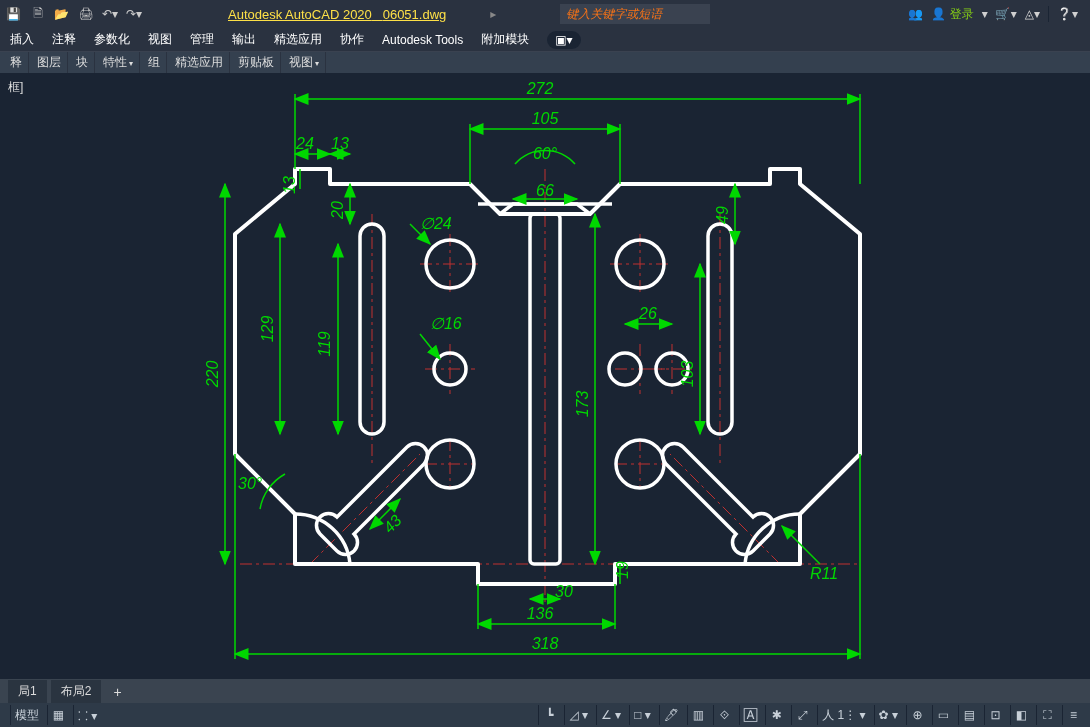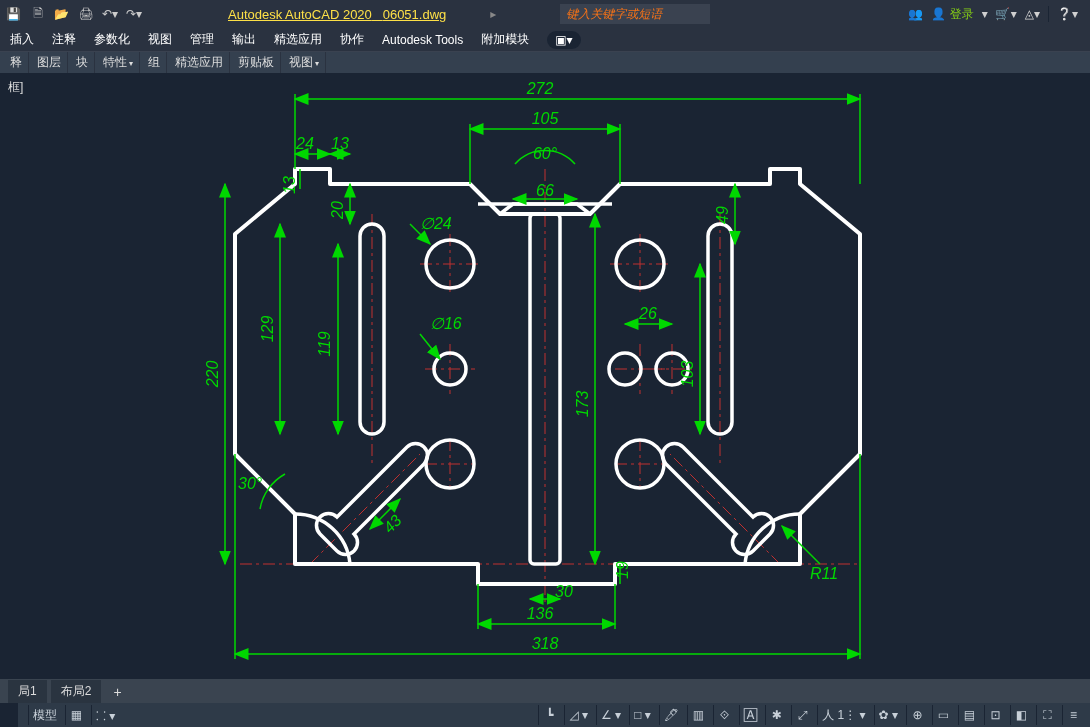--- a/index.html
+++ b/index.html
@@ -94,21 +94,21 @@
     background: #3a4450;
     display: flex; align-items: flex-end;
     padding: 0 8px; gap: 4px;
     font-size: 12px;
   }
   .tab { padding: 3px 10px; background: #2a3440; color: #ddd; }
   .tab-plus { padding: 3px 8px; color: #ddd; font-size: 14px; }
 
   
   .statusbar {
-    position: absolute; bottom: 0; left: 18px; right: 0;
+    position: absolute; bottom: 0; left: 0; right: 0;
     height: 24px;
     background: #2e3a48;
     display: flex; align-items: center; justify-content: flex-end;
     padding: 0 6px; gap: 4px;
   }
   .status-btn {
     min-width: 22px; height: 20px;
     display: flex; align-items: center; justify-content: center;
     color: #c8d0d8;
     border-left: 1px solid #1a2433;

